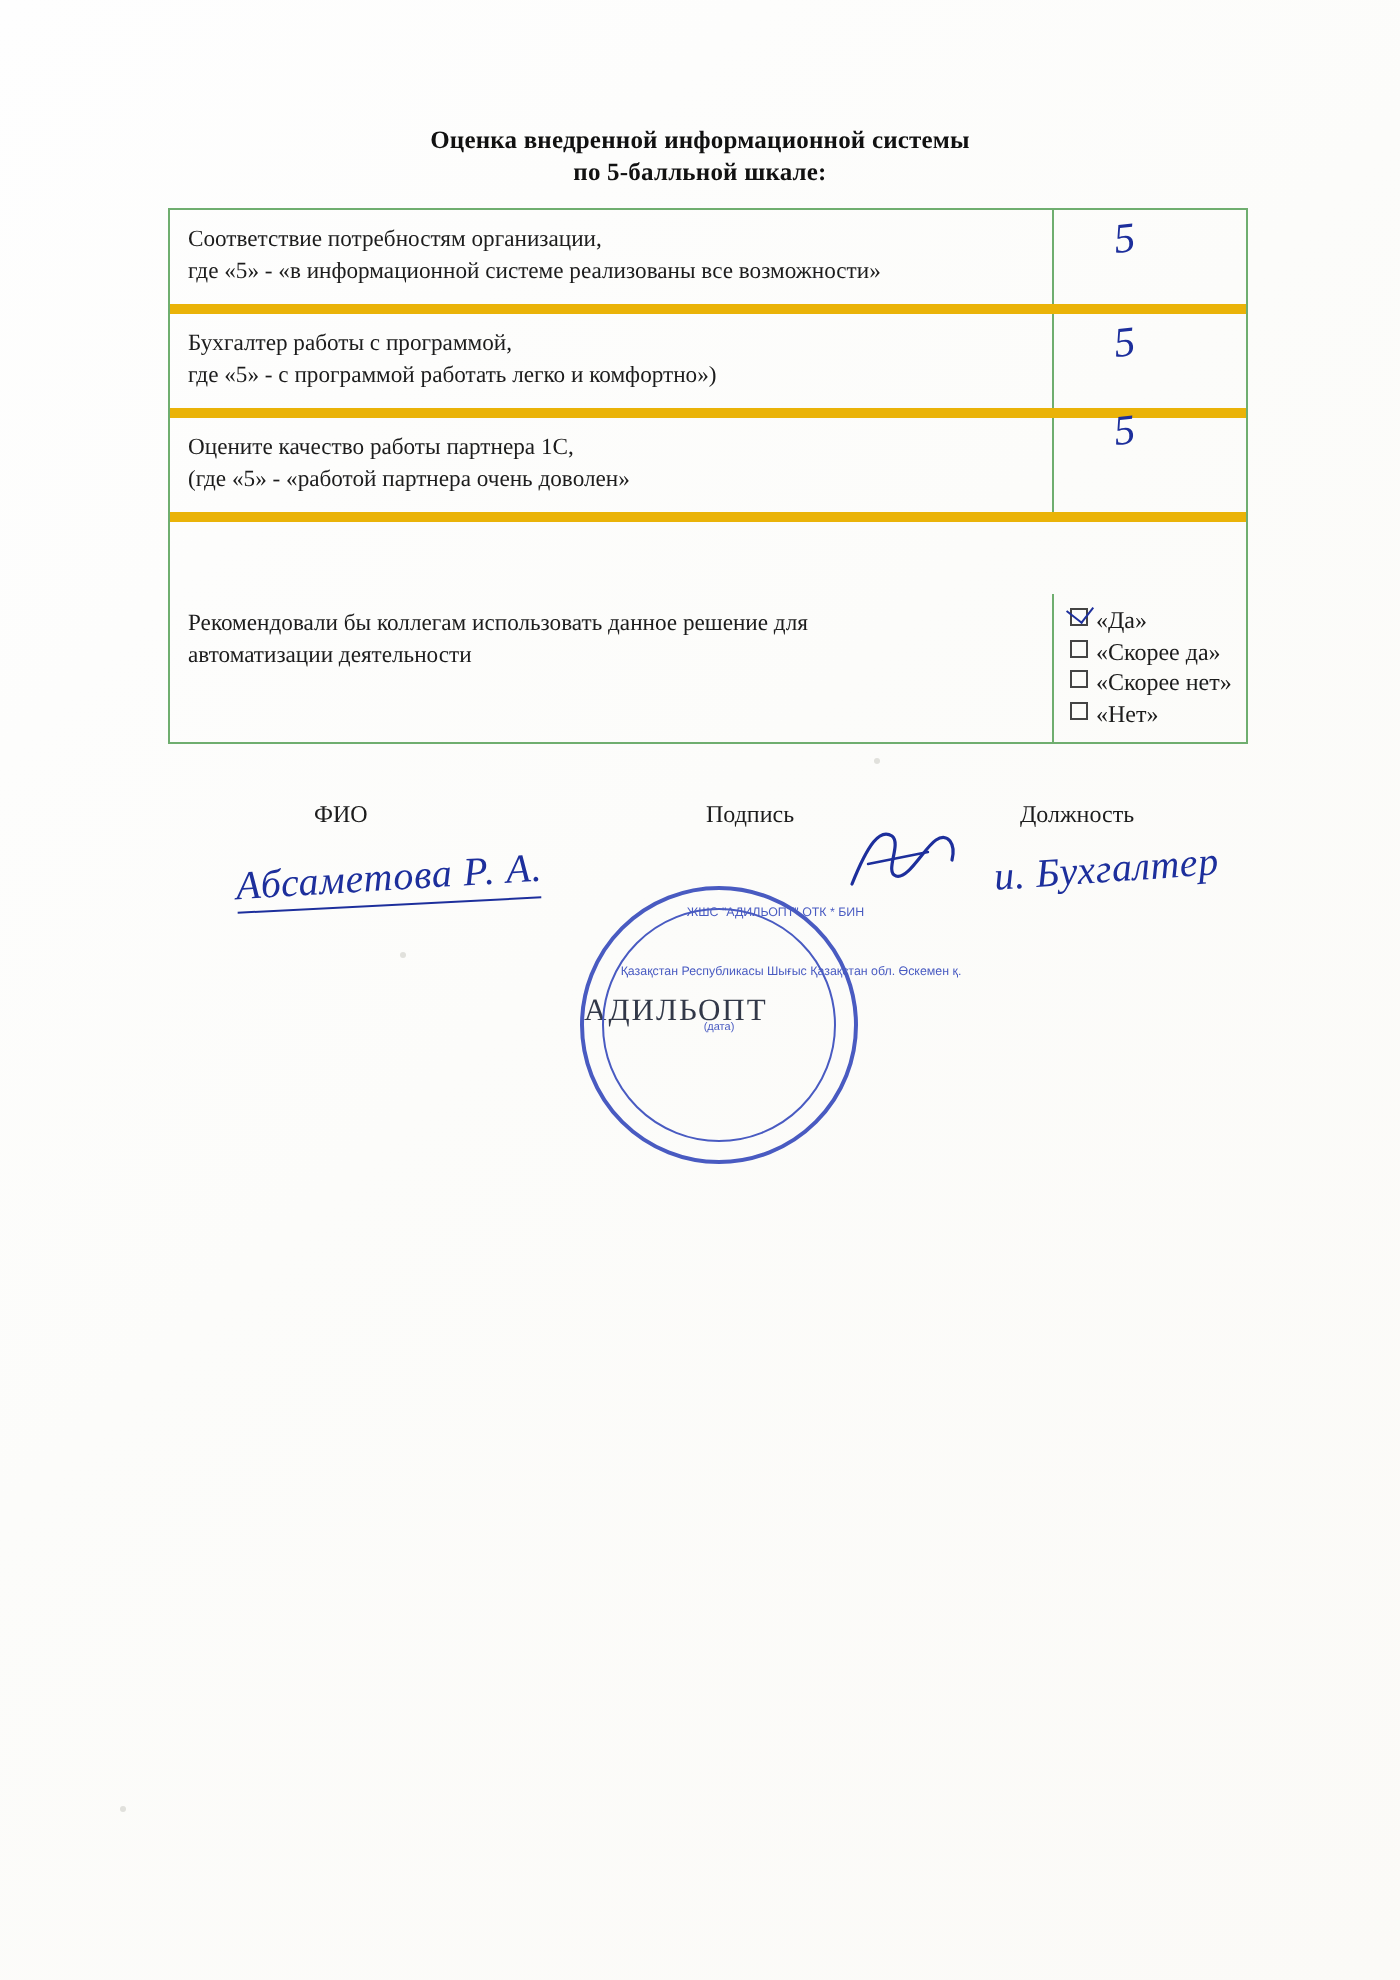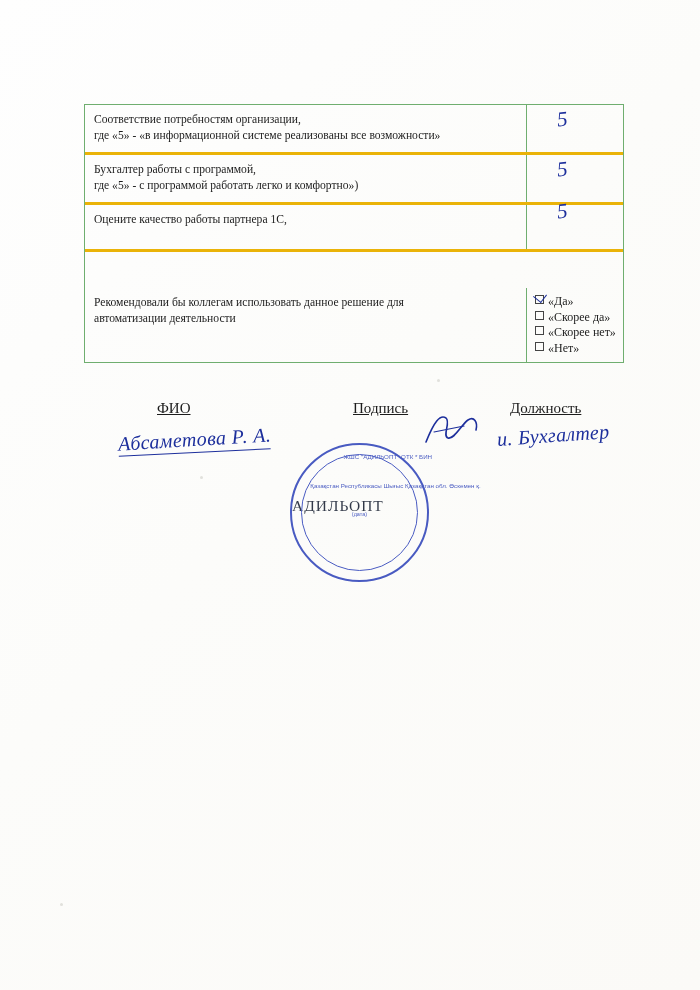--- a/index.html
+++ b/index.html
@@ -47,21 +47,21 @@
   .grid {
     position: absolute;
     top: 104px;
     left: 84px;
     width: 540px;
     border: 1px solid #6fae6f;
     box-sizing: border-box;
   }
   .row {
     display: flex;
-    border-bottom: 3px solid #eab308;
+    border-bottom: 5px solid #eab308;
     box-sizing: border-box;
   }
   .row:last-child {
     border-bottom: none;
     margin-top: 36px;
   }
   .cell-q {
     flex: 1 1 auto;
     padding: 7px 8px 8px 9px;
     border-right: 1px solid #6fae6f;
@@ -121,23 +121,22 @@
 
   .sig-labels {
     position: absolute;
     top: 400px;
     left: 0;
     width: 700px;
     height: 20px;
   }
   .sig-label {
     position: absolute;
-    font-size: 15px;
+    font-size: 12px;
     color: #1c1c1c;
-    text-decoration: underline;
   }
   .sig-fio { left: 157px; }
   .sig-sign { left: 337px; margin-left: 16px; }
   .sig-post { left: 510px; }
 
   .hand-fio {
     position: absolute;
     top: 428px;
     left: 118px;
     font-family: "Liberation Serif", serif;
@@ -238,20 +237,24 @@
 </head>
 <body>
 
 <div class="page">
   <div class="scan-tint"></div>
 
   <div class="speck" style="left:200px;top:476px;width:3px;height:3px;"></div>
   <div class="speck" style="left:437px;top:379px;width:3px;height:3px;"></div>
   <div class="speck" style="left:60px;top:903px;width:3px;height:3px;"></div>
 
+  <div class="title-block">
+    <div class="title-line">Оценка внедренной информационной системы</div>
+    <div class="title-line">по 5-балльной шкале:</div>
+  </div>
 
   <div class="grid">
 
     <div class="row row-1">
       <div class="cell-q">
         <div class="q-line">Соответствие потребностям организации,</div>
         <div class="q-line">где «5» - «в информационной системе реализованы все возможности»</div>
       </div>
       <div class="cell-a">
         <span class="handmark">5</span>
@@ -264,20 +267,21 @@
         <div class="q-line">где «5» - с программой работать легко и комфортно»)</div>
       </div>
       <div class="cell-a">
         <span class="handmark">5</span>
       </div>
     </div>
 
     <div class="row row-3">
       <div class="cell-q">
         <div class="q-line">Оцените качество работы партнера 1С,</div>
+        <div class="q-line">(где «5» - «работой партнера очень доволен»</div>
       </div>
       <div class="cell-a">
         <span class="handmark" style="top:-6px;">5</span>
       </div>
     </div>
 
     <div class="row row-4">
       <div class="cell-q">
         <div class="q-line">Рекомендовали бы коллегам использовать данное решение для</div>
         <div class="q-line">автоматизации деятельности</div>

